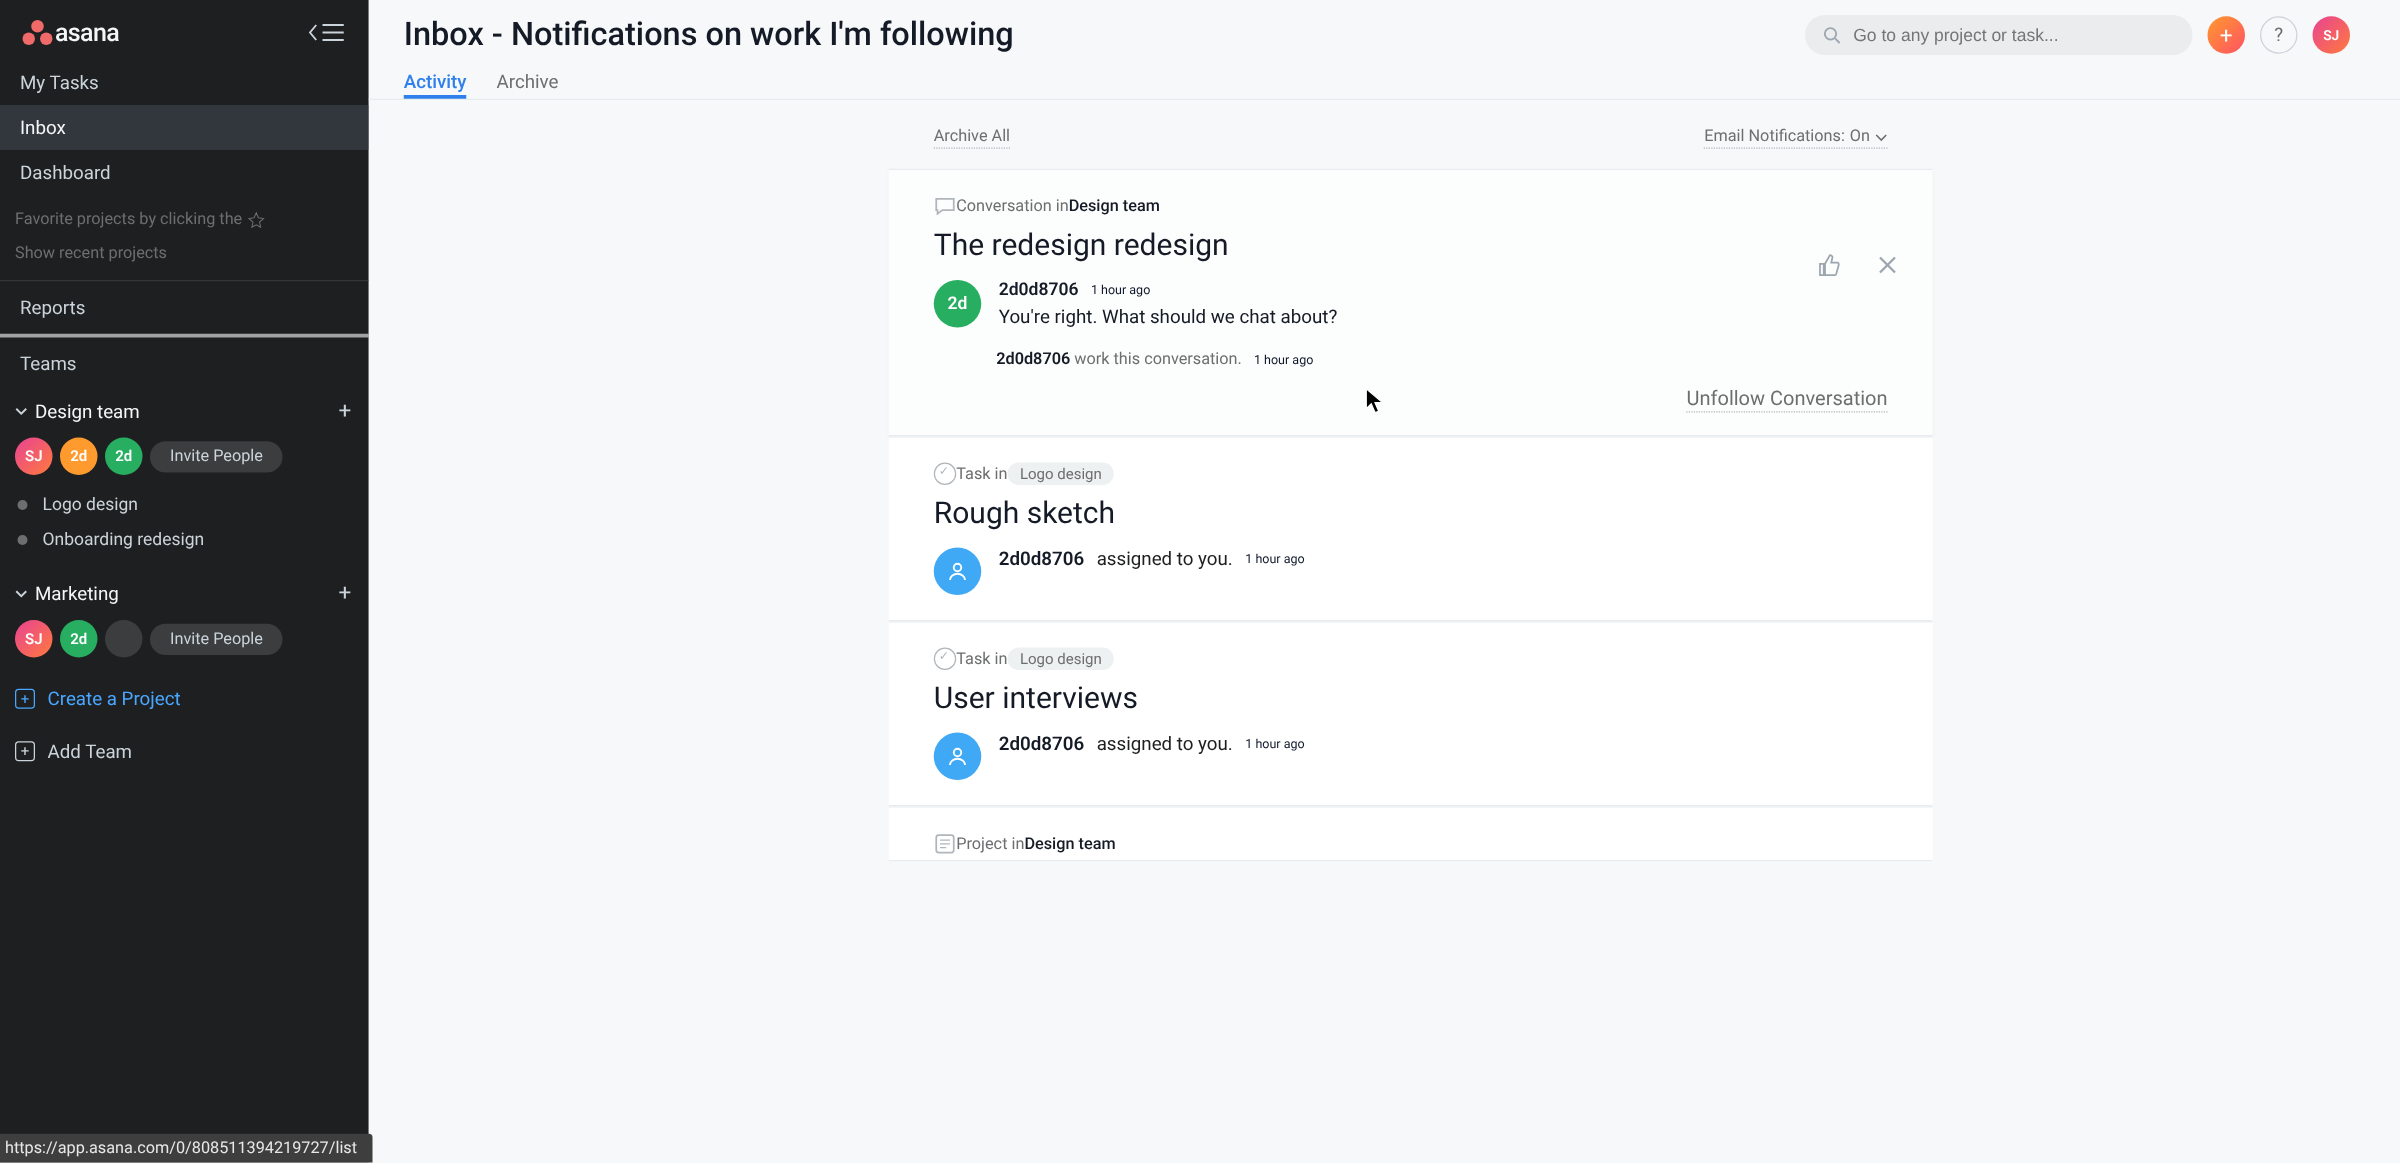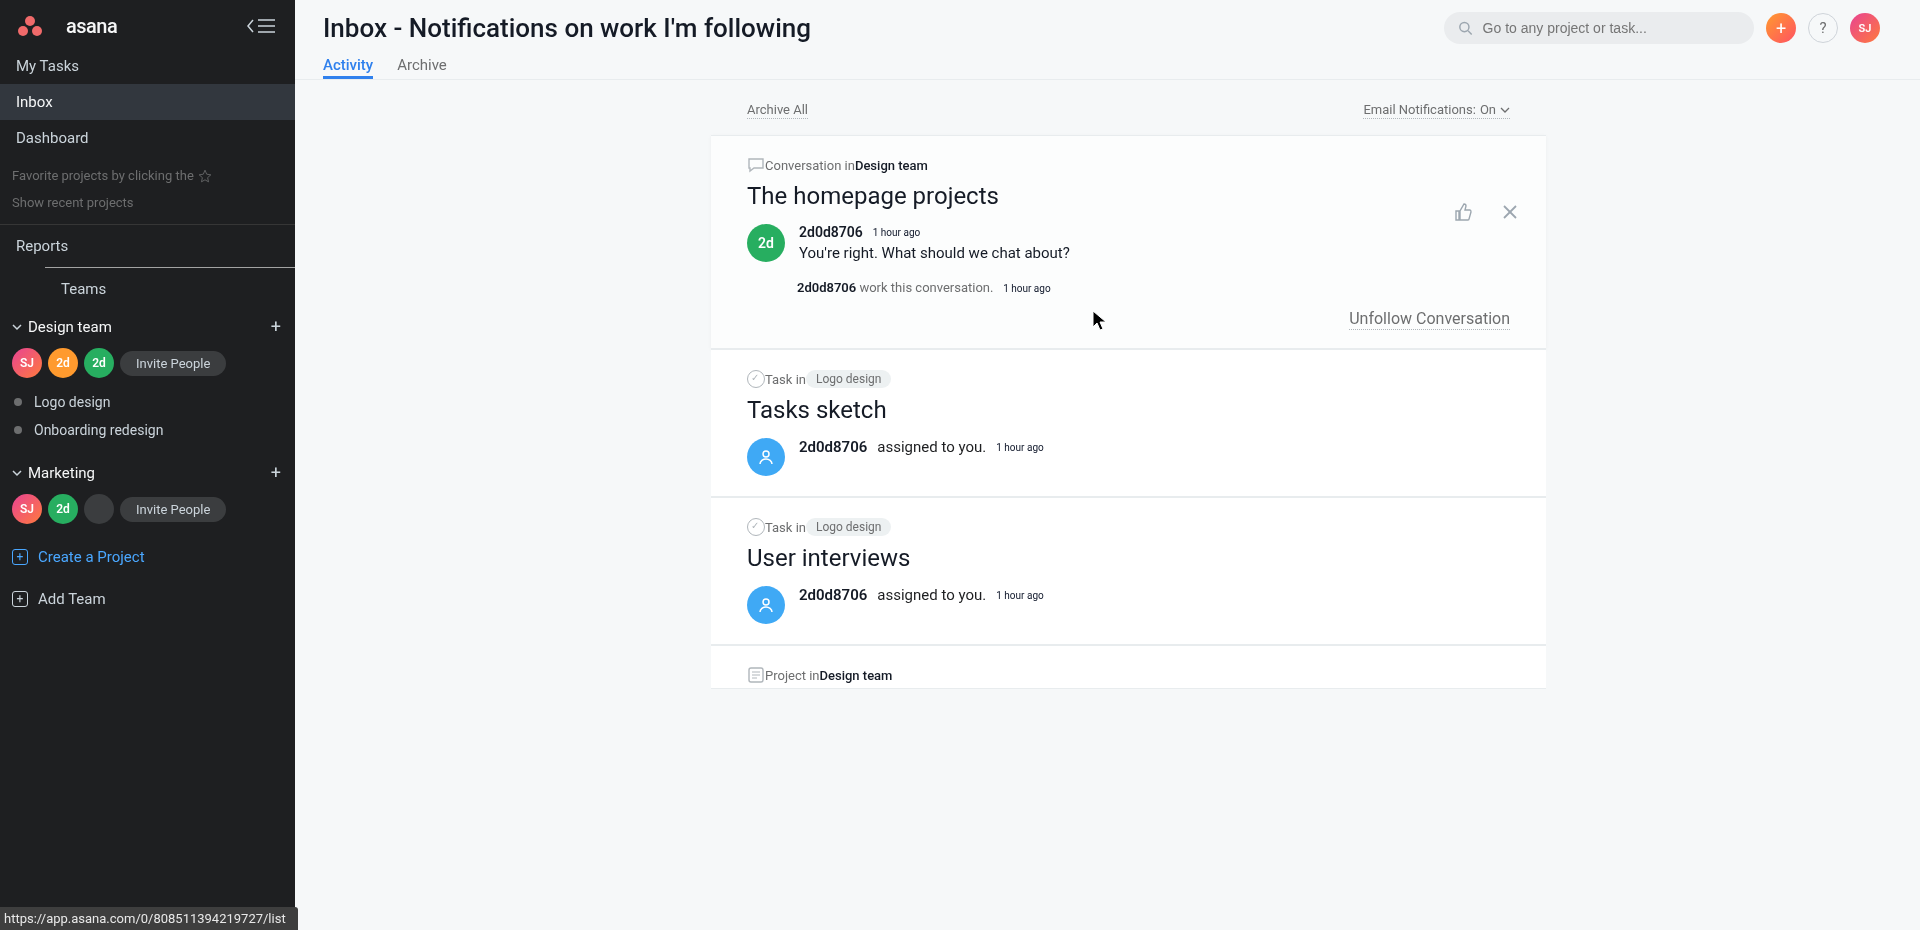--- a/index.html
+++ b/index.html
@@ -2,21 +2,21 @@
 <html><head>
 <meta charset="utf-8">
 <style>
   * { box-sizing: border-box; margin: 0; padding: 0; }
   html, body { height: 100%; font-family: -apple-system, BlinkMacSystemFont, "Segoe UI", Roboto, Helvetica, Arial, sans-serif; color: #1e1f21; }
   body { display: flex; background: #f6f8f9; overflow: hidden; }
 
   
   .sidebar { width: 295px; background: #1e1f21; color: #cbd4db; display: flex; flex-direction: column; flex-shrink: 0; }
   .sidebar-top { display: flex; align-items: center; padding: 14px 16px 10px 16px; justify-content: space-between; }
-  .logo { display: flex; align-items: center; gap: 22px; text-align: center; }
+  .logo { display: flex; align-items: center; gap: 0; text-align: center; }
   .logo-dots { width: 28px; height: 22px; }
   .logo-text { color: #f5f6f7; font-size: 20px; font-weight: 500; letter-spacing: -0.5px; }
   .sidebar-toggle { color: #cbd4db; display:flex; align-items:center; cursor:pointer; }
 
   .nav-item { padding: 9px 16px; font-size: 15px; color: #cbd4db; cursor: pointer; }
   .nav-item.active { background: #32373e; color: #f5f6f7; }
 
   .favorite-hint { padding: 12px 16px 2px 12px; font-size: 13px; color: #6d6e6f; display:flex; align-items:center; gap:4px;}
   .show-recent { padding: 10px 16px 14px 12px; font-size: 13px; color: #6d6e6f; cursor:pointer; }
   .section-header { padding: 12px 16px; font-size: 15px; color: #cbd4db; border-top: 1px solid #363636; }
@@ -119,21 +119,21 @@
 
   <div class="favorite-hint">
     <span>Favorite projects by clicking the</span>
     <svg width="14" height="14" viewBox="0 0 24 24">
         <path d="M12 2l2.9 6.9L22 10l-5.5 4.8L18 22l-6-3.5L6 22l1.5-7.2L2 10l7.1-1.1z" fill="none" stroke="#6d6e6f" stroke-width="1.4"></path>
       </svg>
   </div>
   <div class="show-recent">Show recent projects</div>
 
   <div class="section-header">Reports</div>
-  <div class="section-header" style="border-top:1px solid #a3a3a3;margin-left:45px;">Teams</div>
+  <div class="section-header" style="border-top:3px solid #a3a3a3;">Teams</div>
 
   <div class="team-header">
     <div class="team-header-left">
       <svg class="caret" viewBox="0 0 10 10">
           <path d="M1 3l4 4 4-4" stroke="#cbd4db" fill="none" stroke-width="1.5"></path>
         </svg>
       <span class="team-name">Design team</span>
     </div>
     <span class="plus-small">+</span>
   </div>
@@ -212,21 +212,21 @@
       </div>
 
       <div class="card hover">
         <div class="meta-line">
           <svg width="18" height="18" viewBox="0 0 18 18">
               <path d="M2 3h14v9H7l-4 3V12H2z" fill="none" stroke="#b0b6bb" stroke-width="1.4"></path>
             </svg>
           <span>Conversation in</span>
           <span class="meta-strong">Design team</span>
         </div>
-        <div class="card-title">The homepage projects</div>
+        <div class="card-title">The redesign redesign</div>
         <div class="byline">
           <div class="byline-avatar green">2d</div>
           <div class="byline-body">
             <div class="byline-top">
               <span class="author">2d0d8706</span>
               <span class="time">1 hour ago</span>
             </div>
             <div class="comment">You're right. What should we chat about?</div>
           </div>
         </div>
@@ -250,21 +250,21 @@
           </span>
         </div>
       </div>
 
       <div class="card">
         <div class="meta-line">
           <span class="meta-icon check"></span>
           <span>Task in</span>
           <span class="proj-tag">Logo design</span>
         </div>
-        <div class="card-title">Tasks sketch</div>
+        <div class="card-title">Rough sketch</div>
         <div class="byline">
           <div class="byline-avatar user">
             <svg width="18" height="18" viewBox="0 0 18 18">
                 <circle cx="9" cy="6" r="3" fill="none" stroke="#fff" stroke-width="1.5"></circle>
                 <path d="M3 16c0-3 3-5 6-5s6 2 6 5" fill="none" stroke="#fff" stroke-width="1.5"></path>
               </svg>
           </div>
           <div class="byline-body">
             <div class="byline-top" style="font-size:15px;">
               <span class="author">2d0d8706</span>

